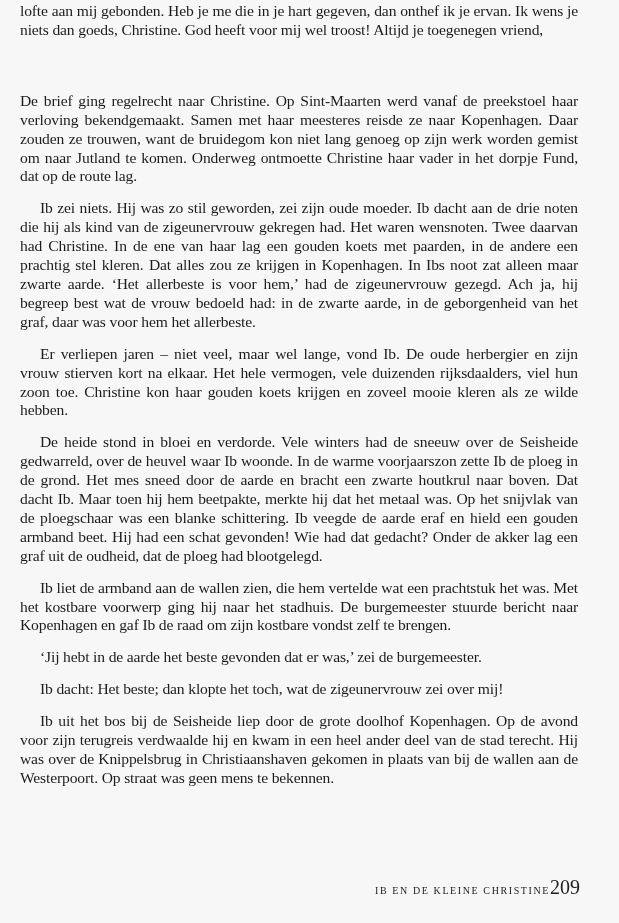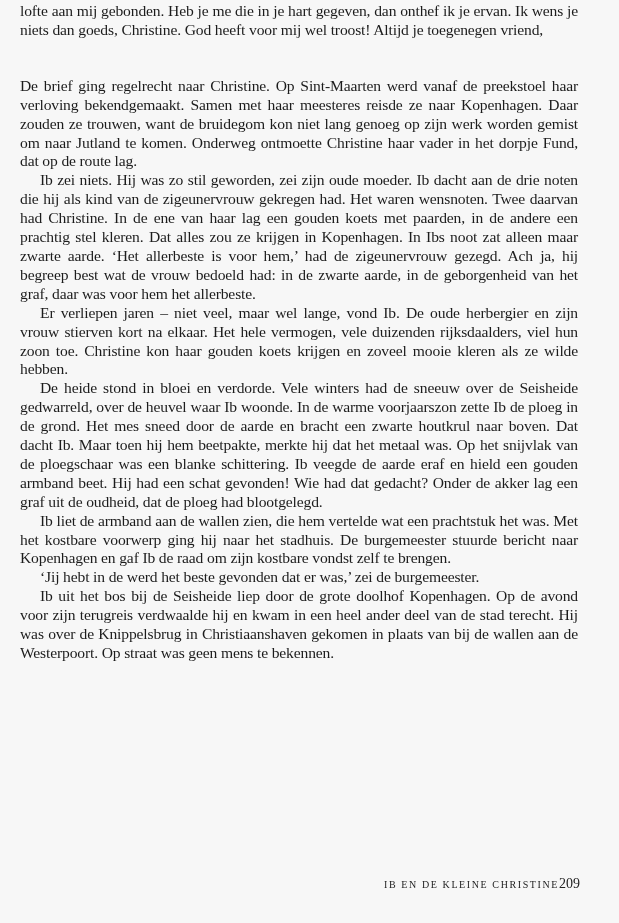--- a/index.html
+++ b/index.html
@@ -10,44 +10,45 @@
       color: #1c1c1c;
       position: relative;
     }
     .page { position: absolute; left: 0; top: 0; width: 619px; height: 923px; }
     .textblock {
       position: absolute; left: 20px; top: 2px; width: 558px;
       font-size: 15.6px; line-height: 18.9px;
       text-align: justify; letter-spacing: -0.15px;
     }
     .textblock p { margin: 0; }
-    .textblock p.indent { text-indent: 20px; }
+    .textblock p.indent { text-indent: 20px; margin-top: 13px; }
     .textblock p.noindent { text-indent: 0; }
     .textblock p.sign { text-indent: 20px; text-align: left; }
-    .textblock p.gap-before { margin-top: 37px; }
+    .textblock p.gap-before { margin-top: 52px; }
     .running-footer {
       position: absolute; top: 876px; left: 370px; width: 210px;
       display: flex; justify-content: flex-end; align-items: baseline; 
       color: #222;
     }
     .footer-title { font-size: 10px; letter-spacing: 1.6px; text-transform: uppercase; }
-    .footer-page { font-size: 14px; }
+    .footer-page { font-size: 20px; }
   </style>
 </head>
 <body>
 
 <div class="page">
   <div class="textblock">
     <p class="noindent">lofte aan mij gebonden. Heb je me die in je hart gegeven, dan onthef ik je ervan. Ik wens je niets dan goeds, Christine. God heeft voor mij wel troost! Altijd je toegenegen vriend,</p>
     <p class="noindent gap-before">De brief ging regelrecht naar Christine. Op Sint-Maarten werd vanaf de preekstoel haar verloving bekendgemaakt. Samen met haar meesteres reisde ze naar Kopenhagen. Daar zouden ze trouwen, want de bruidegom kon niet lang genoeg op zijn werk worden gemist om naar Jutland te komen. Onderweg ontmoette Christine haar vader in het dorpje Fund, dat op de route lag.</p>
     <p class="indent">Ib zei niets. Hij was zo stil geworden, zei zijn oude moeder. Ib dacht aan de drie noten die hij als kind van de zigeunervrouw gekregen had. Het waren wensnoten. Twee daarvan had Christine. In de ene van haar lag een gouden koets met paarden, in de andere een prachtig stel kleren. Dat alles zou ze krijgen in Kopenhagen. In Ibs noot zat alleen maar zwarte aarde. ‘Het allerbeste is voor hem,’ had de zigeunervrouw gezegd. Ach ja, hij begreep best wat de vrouw bedoeld had: in de zwarte aarde, in de geborgenheid van het graf, daar was voor hem het allerbeste.</p>
     <p class="indent">Er verliepen jaren – niet veel, maar wel lange, vond Ib. De oude herbergier en zijn vrouw stierven kort na elkaar. Het hele vermogen, vele duizenden rijksdaalders, viel hun zoon toe. Christine kon haar gouden koets krijgen en zoveel mooie kleren als ze wilde hebben.</p>
     <p class="indent">De heide stond in bloei en verdorde. Vele winters had de sneeuw over de Seisheide gedwarreld, over de heuvel waar Ib woonde. In de warme voorjaarszon zette Ib de ploeg in de grond. Het mes sneed door de aarde en bracht een zwarte houtkrul naar boven. Dat dacht Ib. Maar toen hij hem beetpakte, merkte hij dat het metaal was. Op het snijvlak van de ploegschaar was een blanke schittering. Ib veegde de aarde eraf en hield een gouden armband beet. Hij had een schat gevonden! Wie had dat gedacht? Onder de akker lag een graf uit de oudheid, dat de ploeg had blootgelegd.</p>
     <p class="indent">Ib liet de armband aan de wallen zien, die hem vertelde wat een prachtstuk het was. Met het kostbare voorwerp ging hij naar het stadhuis. De burgemeester stuurde bericht naar Kopenhagen en gaf Ib de raad om zijn kostbare vondst zelf te brengen.</p>
-    <p class="indent">‘Jij hebt in de werd het beste gevonden dat er was,’ zei de burgemeester.</p>
+    <p class="indent">‘Jij hebt in de aarde het beste gevonden dat er was,’ zei de burgemeester.</p>
+    <p class="indent">Ib dacht: Het beste; dan klopte het toch, wat de zigeunervrouw zei over mij!</p>
     <p class="indent">Ib uit het bos bij de Seisheide liep door de grote doolhof Kopenhagen. Op de avond voor zijn terugreis verdwaalde hij en kwam in een heel ander deel van de stad terecht. Hij was over de Knippelsbrug in Christiaanshaven gekomen in plaats van bij de wallen aan de Westerpoort. Op straat was geen mens te bekennen.</p>
   </div>
 
   <div class="running-footer">
     <span class="footer-title">Ib en de kleine Christine</span>
     <span class="footer-page">209</span>
   </div>
 </div>
 
 </body></html>

